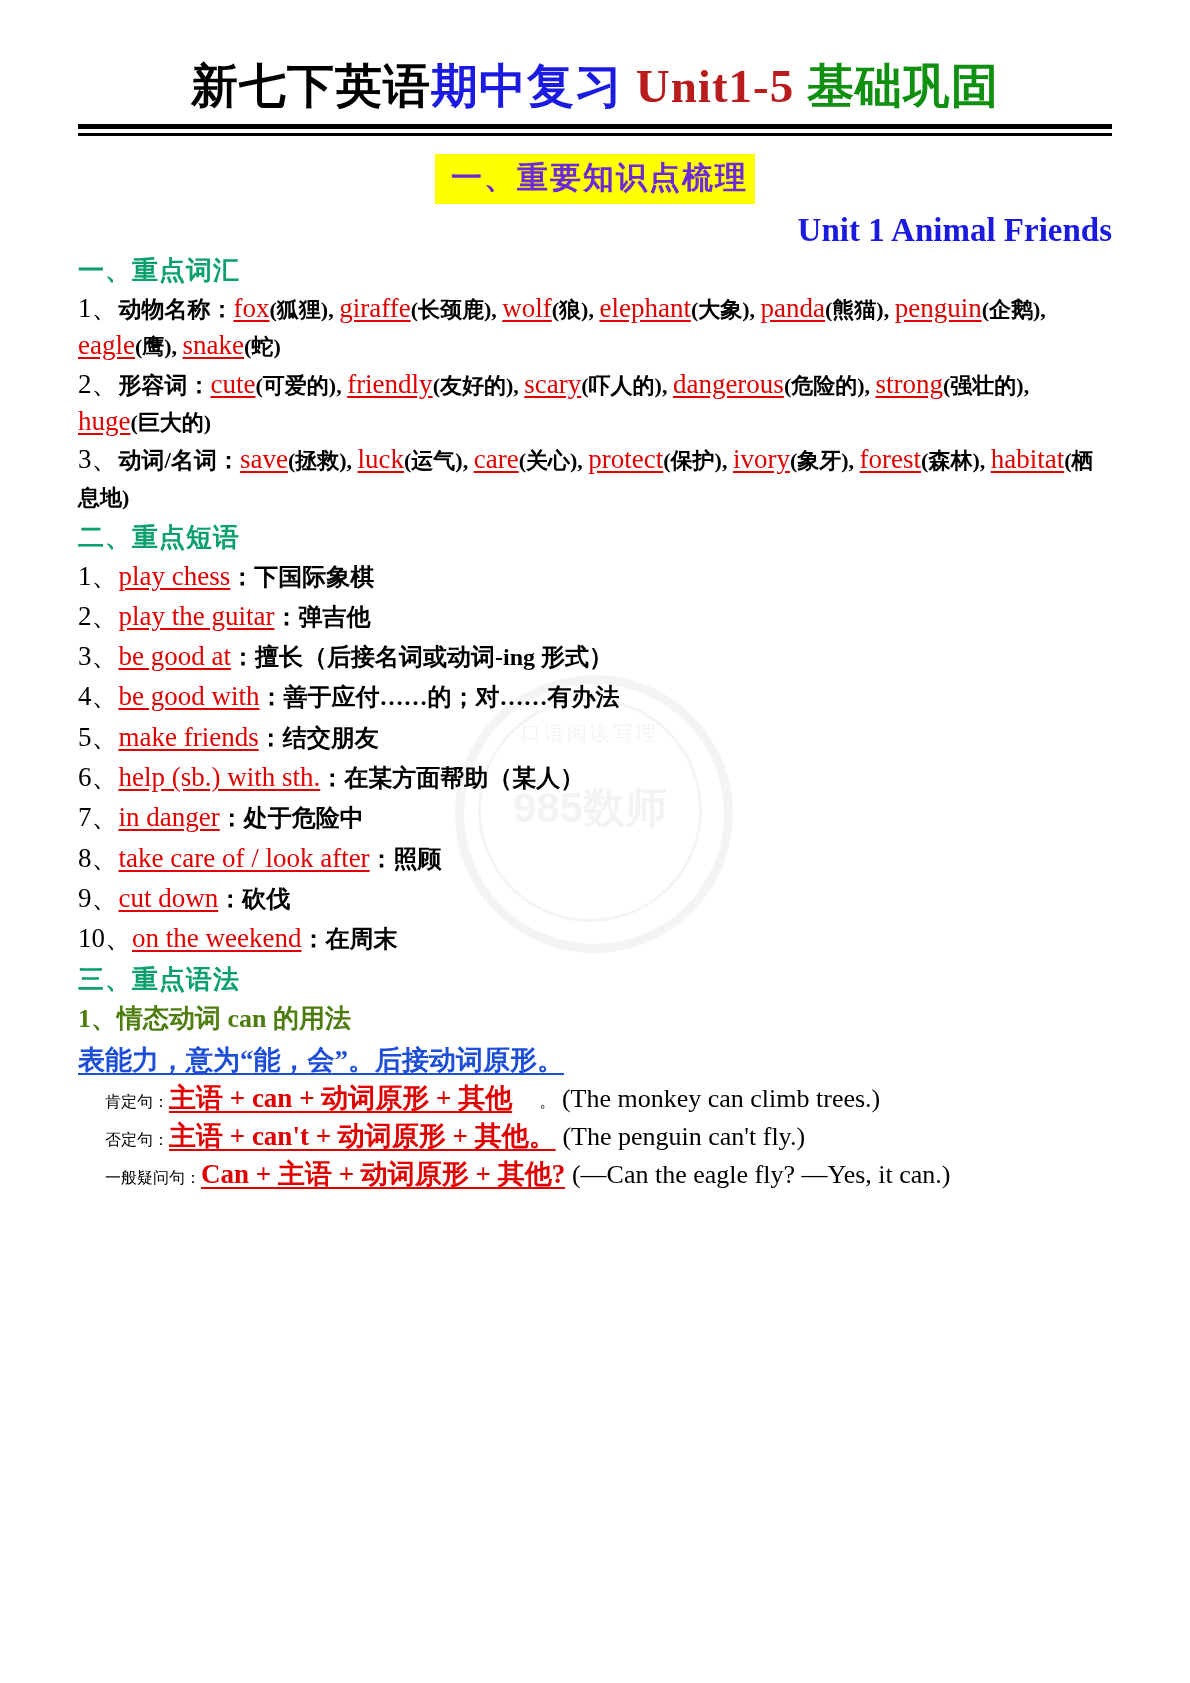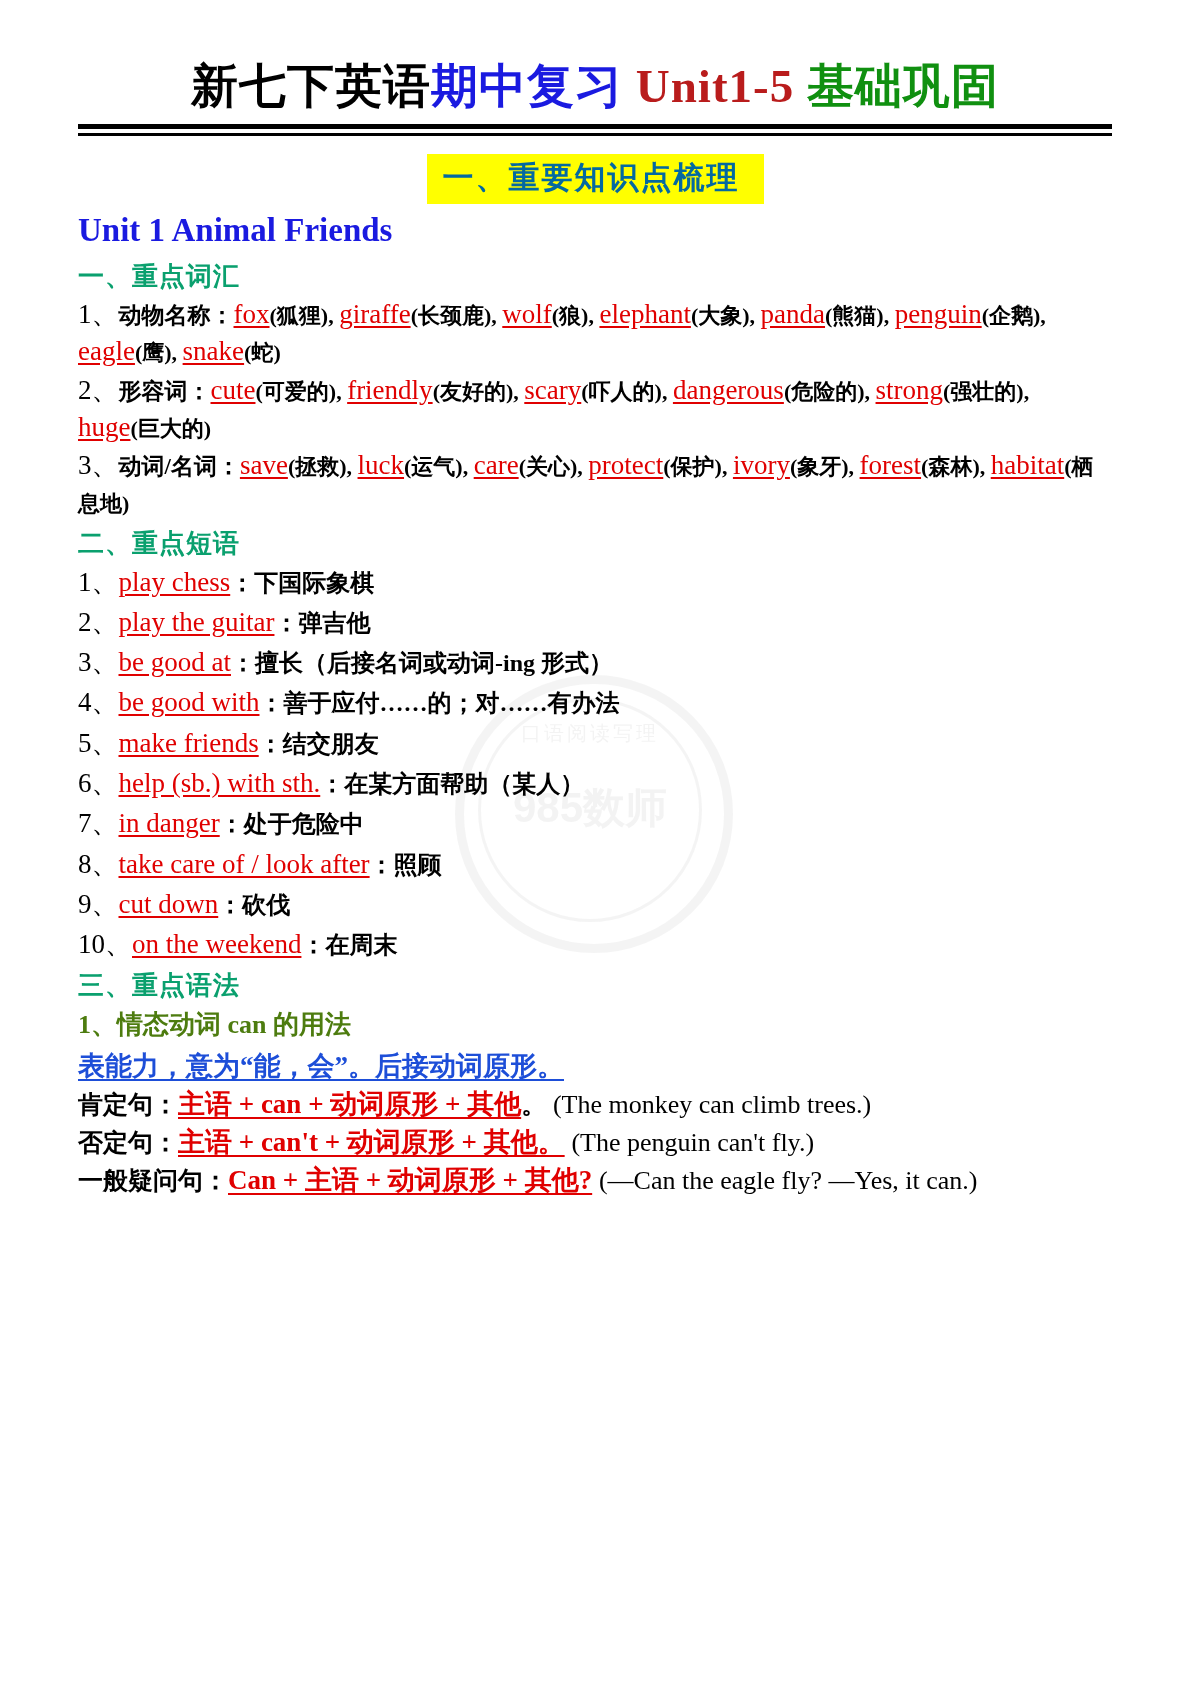--- a/index.html
+++ b/index.html
@@ -95,33 +95,33 @@
     margin: 2px 0 18px 0;
   }
 
   .section-banner {
     text-align: center;
     margin-bottom: 8px;
   }
   .section-banner span {
     display: inline-block;
     background: #ffff00;
-    color: #0369a1;
+    color: #6d28d9;
     font-weight: bold;
     font-size: 31px;
-    padding: 3px 24px 5px 16px;
+    padding: 3px 7px 5px 16px;
     letter-spacing: 2px;
   }
 
   .unit-title {
-    text-align: left;
+    text-align: right;
     color: #1a1ae0;
     font-weight: bold;
     font-size: 33px;
-    margin: 4px 0 10px 0;
+    margin: 4px 0 4px 0;
   }
 
   .sub-head {
     color: #0aa06e;
     font-weight: bold;
     font-size: 26px;
     margin: 4px 0 2px 0;
     letter-spacing: 1px;
   }
   .sub-head-blue {
@@ -172,21 +172,21 @@
     display: inline-block;
     margin: 4px 0 2px 0;
   }
   .struct {
     color: #e00000;
     font-weight: bold;
     text-decoration: underline;
     text-underline-offset: 4px;
   }
   .ex { color: #000; font-size: 26px; }
-  .lbl { font-weight: bold; font-size: 25px; }
+  .lbl { font-weight: normal; font-size: 16px; margin-left: 27px; }
 </style>
 </head>
 <body>
 
 <div class="page">
 
   <div class="watermark">
     <div class="ring"></div>
     <div class="ring2"></div>
     <div class="wtext2">口语阅读写理</div>

